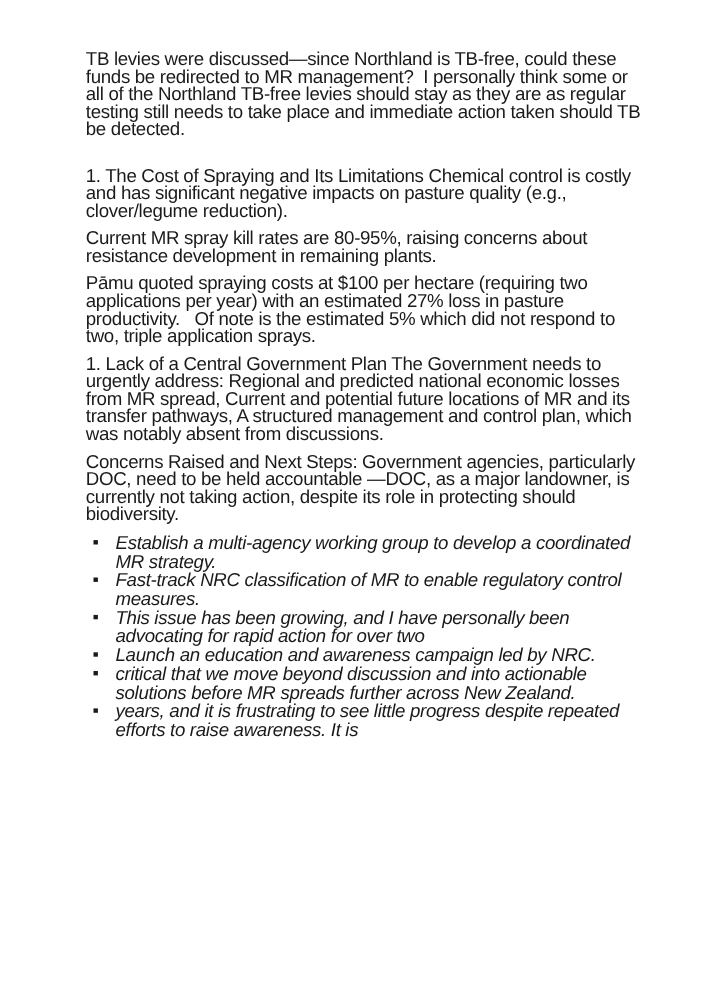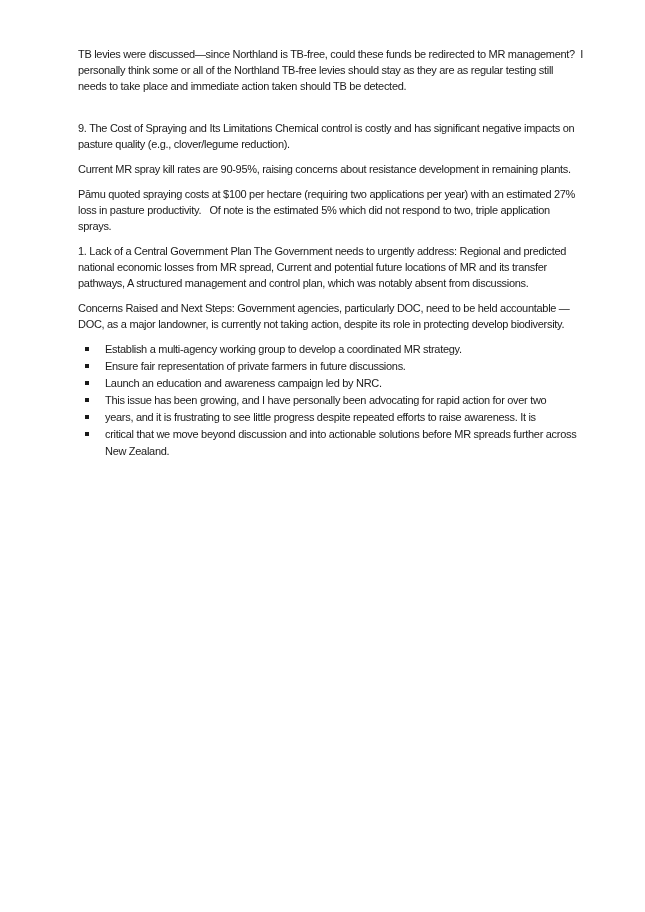--- a/index.html
+++ b/index.html
@@ -14,35 +14,36 @@
     background: #ffffff;
     overflow: hidden;
     font-family: "Liberation Sans", sans-serif;
   }
   .content {
     position: absolute;
     left: 78px;
     top: 46px;
     width: 506px;
     color: #1a1a1a;
-    font-size: 11px;
+    font-size: 17px;
     letter-spacing: -0.3px;
     line-height: 16px;
   }
   .content p {
     margin: 0 0 9px 0;
     white-space: pre-wrap;
   }
   .blank-line {
     height: 17px;
   }
   ul.rec-list {
     list-style: none;
     margin: 6px 0 0 0;
     padding: 0;
+    font-style: italic;
   }
   ul.rec-list li {
     position: relative;
     padding-left: 27px;
     line-height: 17px;
     margin: 0;
   }
   ul.rec-list .sq {
     position: absolute;
     left: 7px;
@@ -56,50 +57,47 @@
 </head>
 <body>
 
 <div class="page">
   <div class="content">
 
     <p>TB levies were discussed—since Northland is TB-free, could these funds be redirected to MR management?  I personally think some or all of the Northland TB-free levies should stay as they are as regular testing still needs to take place and immediate action taken should TB be detected.</p>
 
     <div class="blank-line"></div>
 
-    <p>9. The Cost of Spraying and Its Limitations Chemical control is costly and has significant negative impacts on pasture quality (e.g., clover/legume reduction).</p>
-    <p>Current MR spray kill rates are 90-95%, raising concerns about resistance development in remaining plants.</p>
+    <p>1. The Cost of Spraying and Its Limitations Chemical control is costly and has significant negative impacts on pasture quality (e.g., clover/legume reduction).</p>
+    <p>Current MR spray kill rates are 80-95%, raising concerns about resistance development in remaining plants.</p>
     <p>Pāmu quoted spraying costs at $100 per hectare (requiring two applications per year) with an estimated 27% loss in pasture productivity.   Of note is the estimated 5% which did not respond to two, triple application sprays.</p>
     <p>1. Lack of a Central Government Plan The Government needs to urgently address: Regional and predicted national economic losses from MR spread, Current and potential future locations of MR and its transfer pathways, A structured management and control plan, which was notably absent from discussions.</p>
-    <p>Concerns Raised and Next Steps: Government agencies, particularly DOC, need to be held accountable —DOC, as a major landowner, is currently not taking action, despite its role in protecting develop biodiversity.</p>
+    <p>Concerns Raised and Next Steps: Government agencies, particularly DOC, need to be held accountable —DOC, as a major landowner, is currently not taking action, despite its role in protecting should biodiversity.</p>
 
     <ul class="rec-list">
       <li>
         <span class="sq"></span>
         <span>Establish a multi-agency working group to develop a coordinated MR strategy.</span>
       </li>
       <li>
         <span class="sq"></span>
+        <span>Fast-track NRC classification of MR to enable regulatory control measures.</span>
       </li>
       <li>
         <span class="sq"></span>
-        <span>Ensure fair representation of private farmers in future discussions.</span>
+        <span>This issue has been growing, and I have personally been advocating for rapid action for over two</span>
       </li>
       <li>
         <span class="sq"></span>
         <span>Launch an education and awareness campaign led by NRC.</span>
       </li>
       <li>
         <span class="sq"></span>
-        <span>This issue has been growing, and I have personally been advocating for rapid action for over two</span>
+        <span>critical that we move beyond discussion and into actionable solutions before MR spreads further across New Zealand.</span>
       </li>
       <li>
         <span class="sq"></span>
         <span>years, and it is frustrating to see little progress despite repeated efforts to raise awareness. It is</span>
-      </li>
-      <li>
-        <span class="sq"></span>
-        <span>critical that we move beyond discussion and into actionable solutions before MR spreads further across New Zealand.</span>
       </li>
     </ul>
 
   </div>
 </div>
 
 </body></html>

